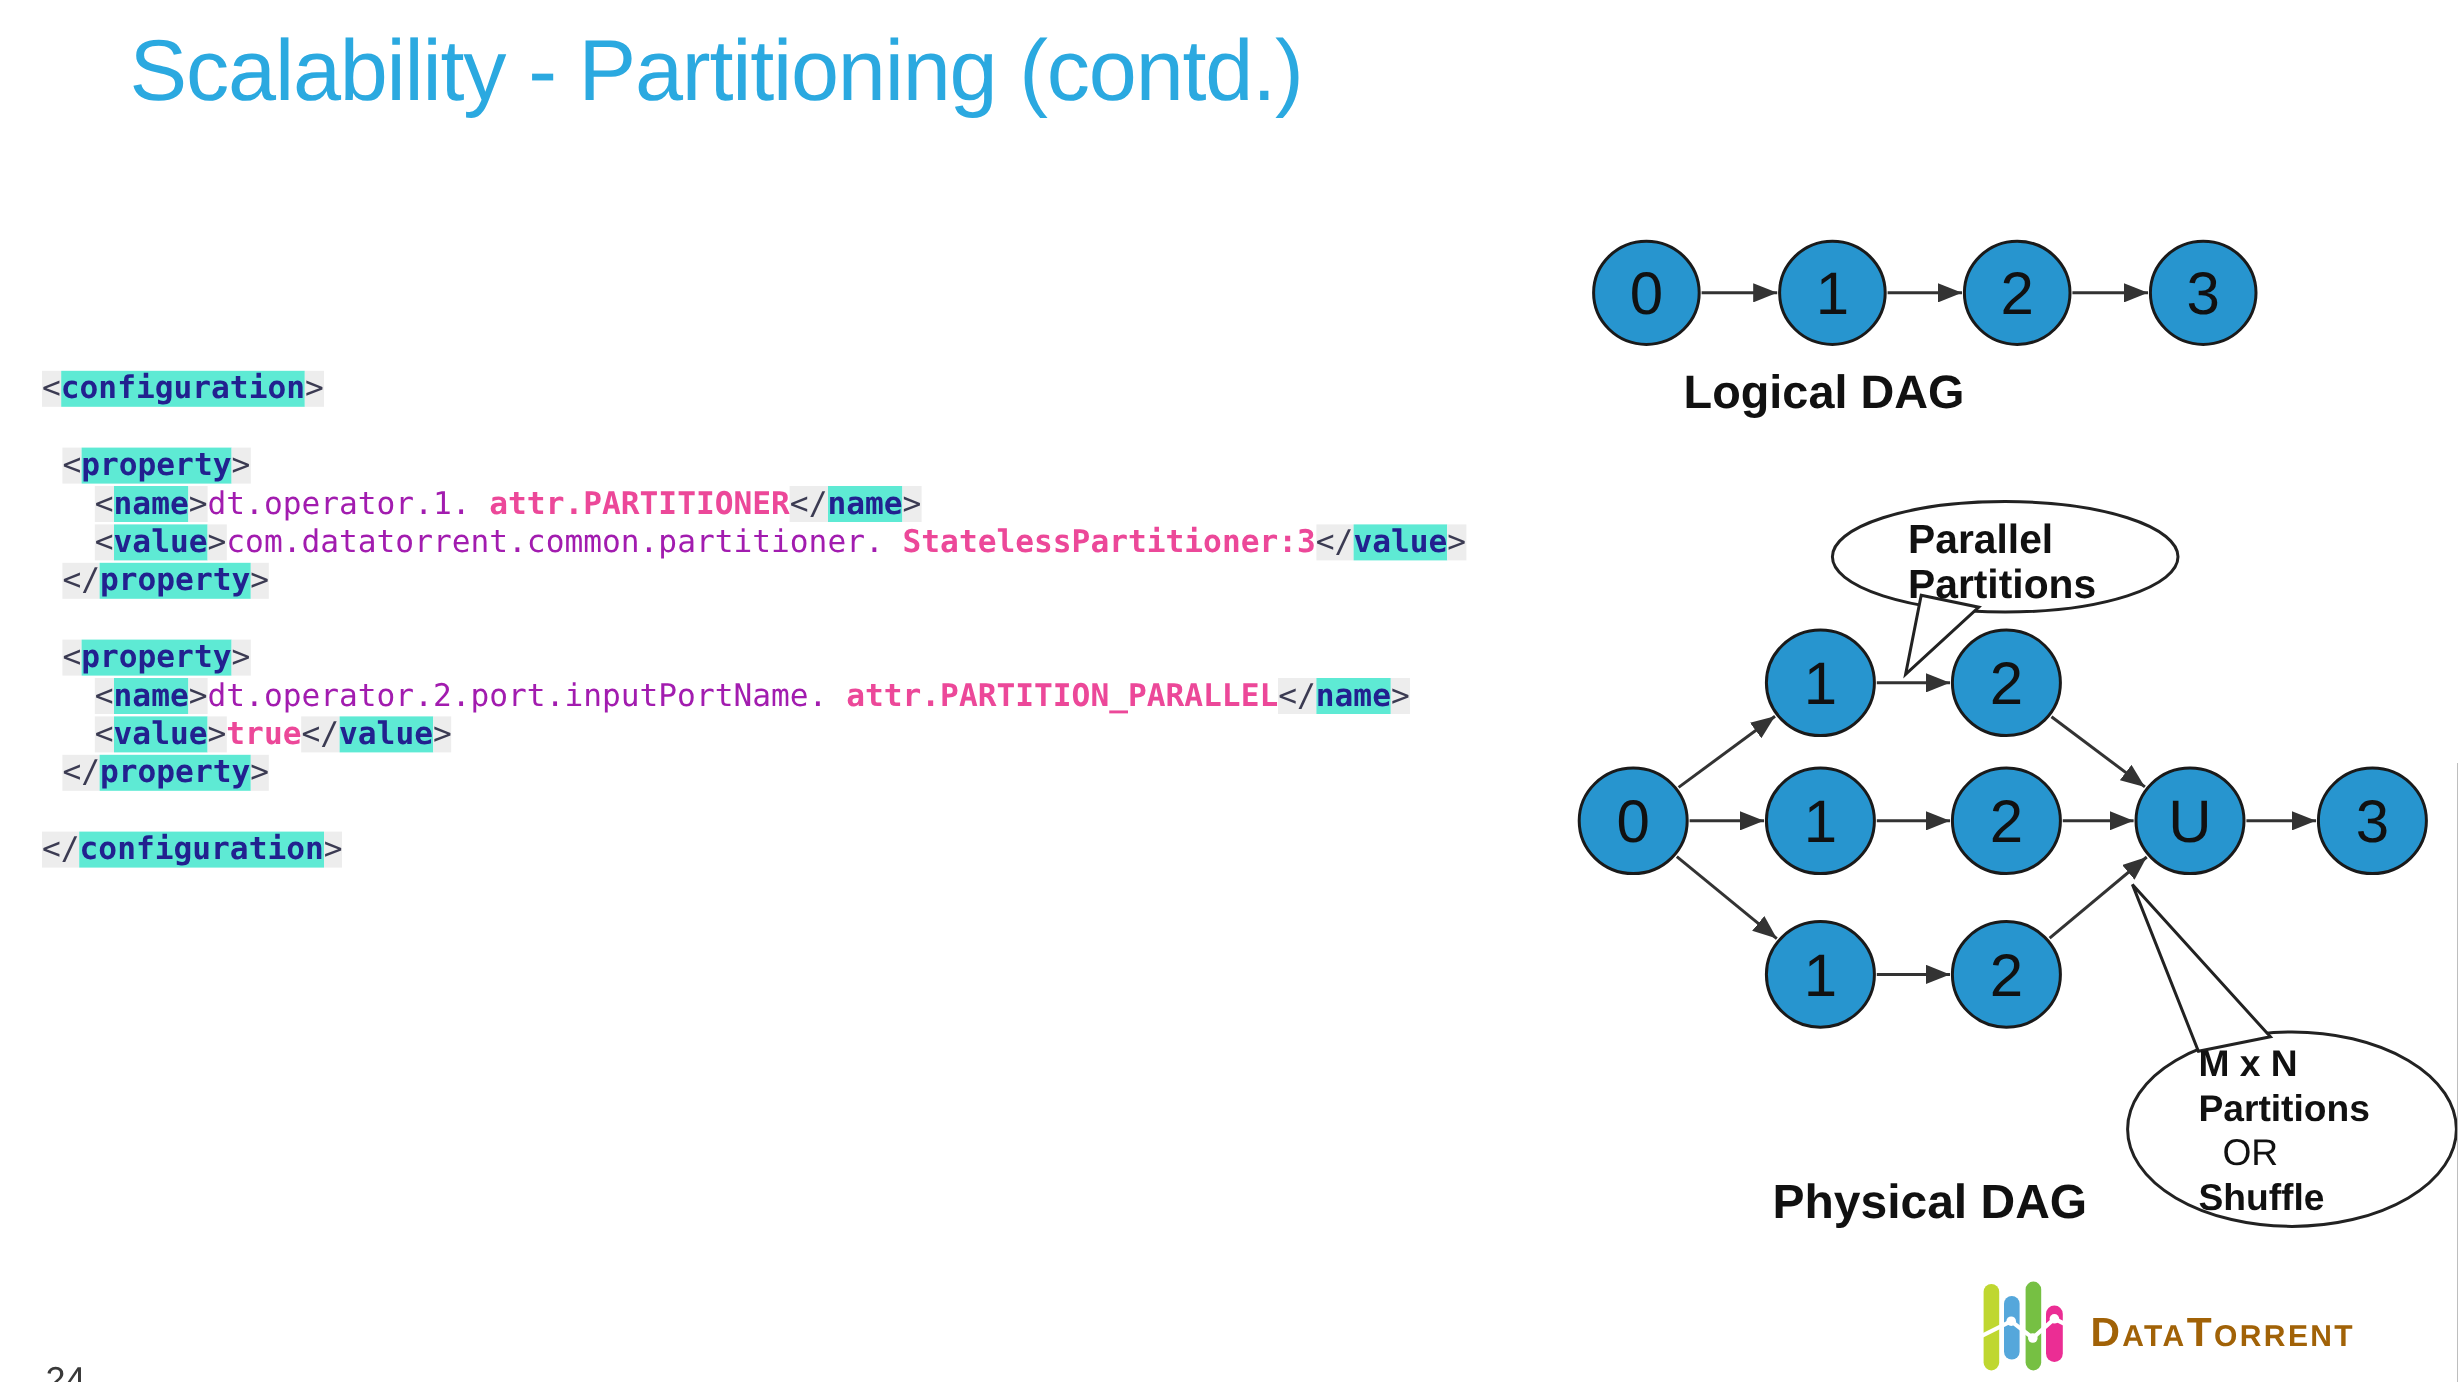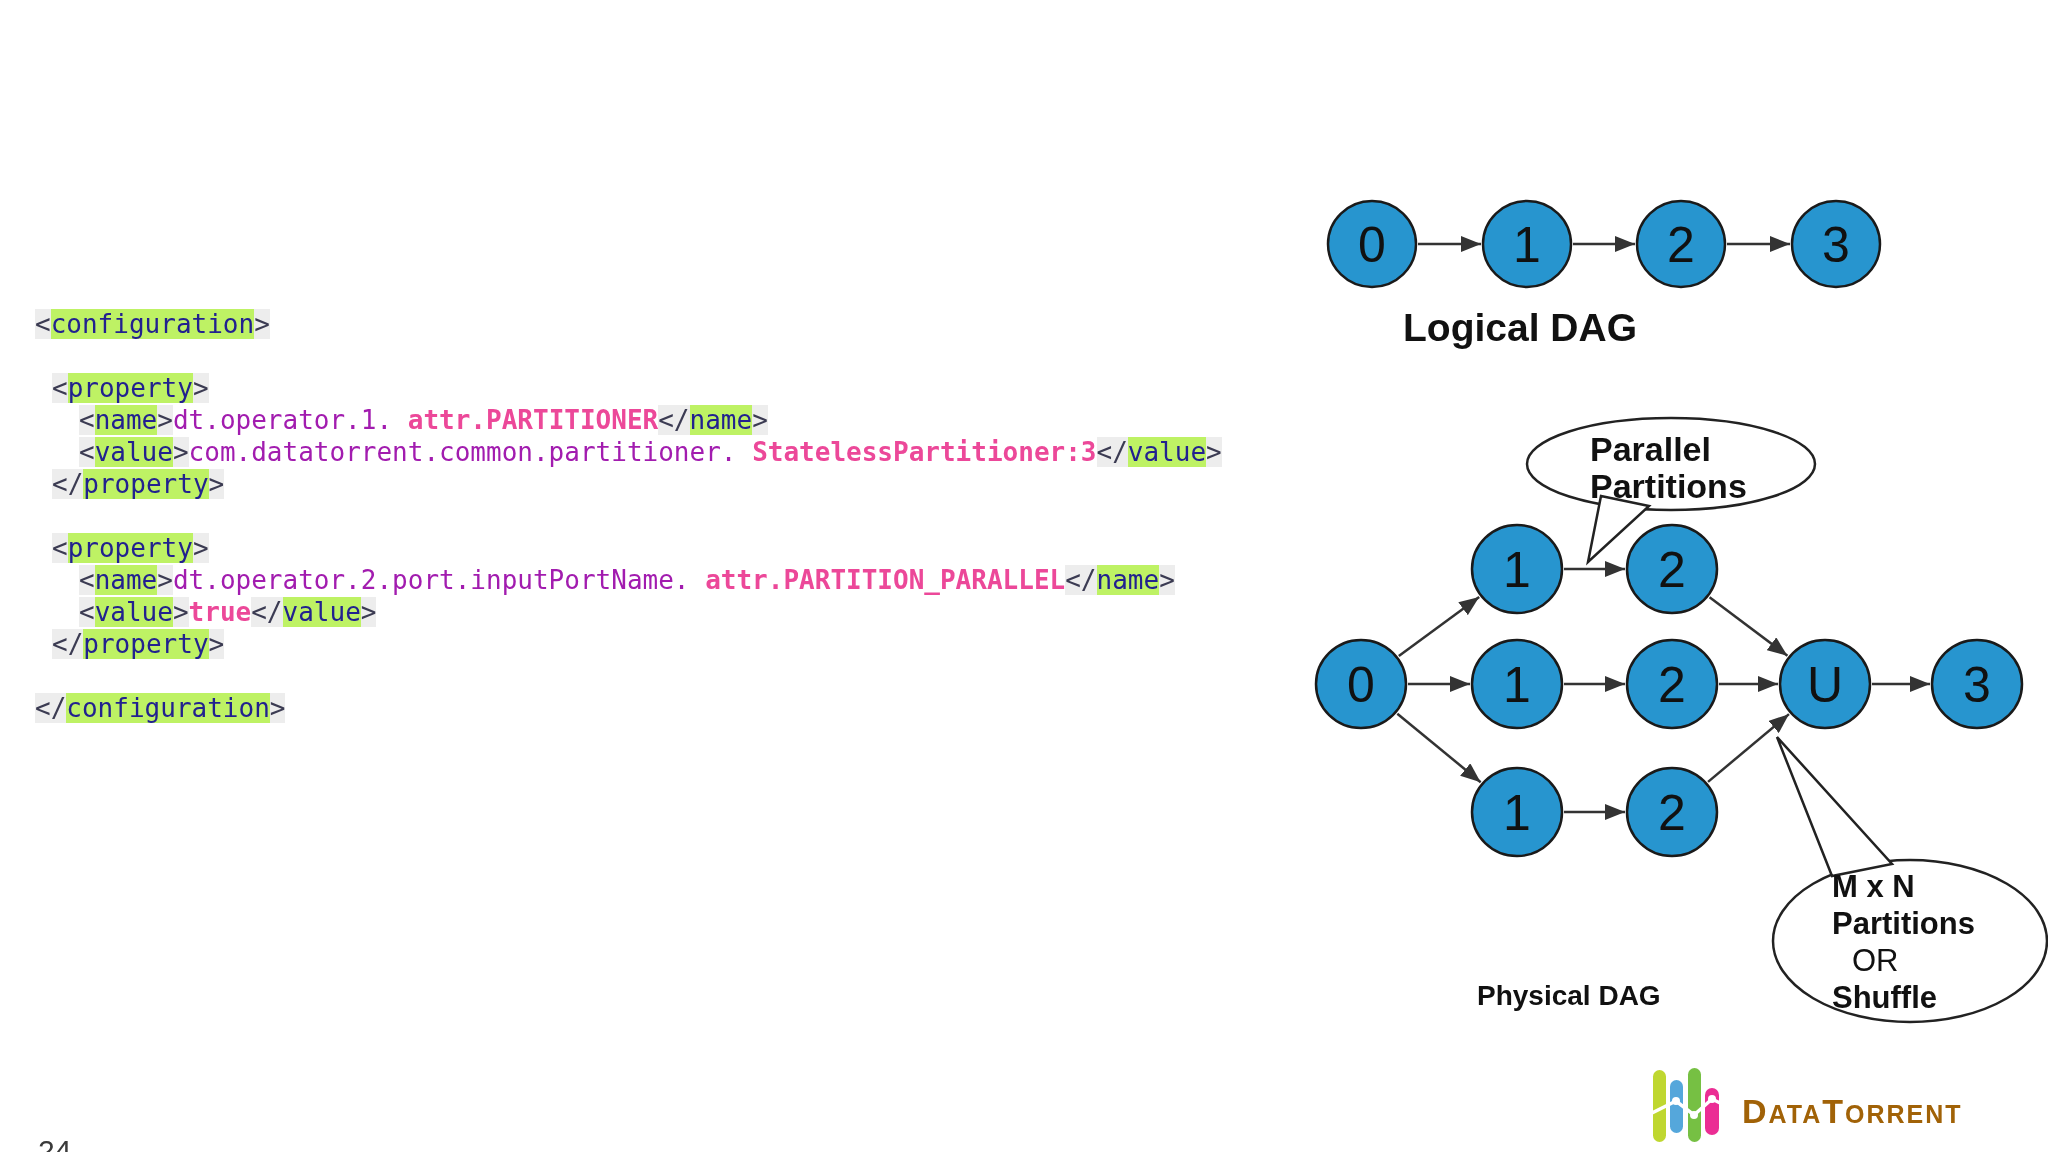--- a/index.html
+++ b/index.html
@@ -9,46 +9,47 @@
          letter-spacing:-1px;white-space:nowrap;}
   .page-num{position:absolute;left:38px;top:1090px;font-size:30px;color:#3a3a3a;margin-top:44px;}
 
   
   .code{position:absolute;left:35px;top:308px;
         font-family:"DejaVu Sans Mono","Liberation Mono",monospace;
         font-size:26px;line-height:32px;white-space:pre;color:#3d3d3d;}
   .code .ln{height:32px;}
   .code .ln.gap{margin-top:32px;}
   .tok-tb{color:#3b3b52;background:#ededed;}
-  .tok-tn{color:#22218F;font-weight:normal;background:#bef264;}
+  .tok-tn{color:#22218F;font-weight:bold;background:#5eead4;}
   .tok-p{color:#a21caf;}
   .tok-b{color:#ec4899;font-weight:bold;}
 
   
   .dag-label{position:absolute;font-weight:bold;color:#111;white-space:nowrap;}
   .lbl-logical{left:1403px;top:306px;font-size:39px;}
-  .lbl-physical{left:1477px;top:980px;font-size:28px;}
+  .lbl-physical{left:1477px;top:980px;font-size:40px;}
 
   .dag-svg{position:absolute;left:0;top:0;}
 
   
   .apex{position:absolute;left:1872px;top:34px;width:112px;text-align:center;}
   .apex-text{font-size:40px;font-weight:bold;color:#2BA9E0;letter-spacing:1px;margin-top:2px;}
 
   
   .dtlogo{position:absolute;left:1646px;top:1062px;display:flex;align-items:center;}
   .dt-text{margin-left:14px;font-weight:bold;color:#a16207;white-space:nowrap;padding-top:14px;}
   .dt-big{font-size:34px;letter-spacing:2px;}
   .dt-small{font-size:25px;letter-spacing:2px;}
 </style>
 </head>
 <body>
 
 <div class="slide">
 
+  <div class="title">Scalability - Partitioning (contd.)</div>
 
 
   <div class="code" id="code-block"><div class="ln" style="padding-left: 0px;"><span class="tok-tb">&lt;</span><span class="tok-tn">configuration</span><span class="tok-tb">&gt;</span></div><div class="ln gap" style="padding-left: 17px;"><span class="tok-tb">&lt;</span><span class="tok-tn">property</span><span class="tok-tb">&gt;</span></div><div class="ln" style="padding-left: 44px;"><span class="tok-tb">&lt;</span><span class="tok-tn">name</span><span class="tok-tb">&gt;</span><span class="tok-p">dt.operator.1. </span><span class="tok-b">attr.PARTITIONER</span><span class="tok-tb">&lt;/</span><span class="tok-tn">name</span><span class="tok-tb">&gt;</span></div><div class="ln" style="padding-left: 44px;"><span class="tok-tb">&lt;</span><span class="tok-tn">value</span><span class="tok-tb">&gt;</span><span class="tok-p">com.datatorrent.common.partitioner. </span><span class="tok-b">StatelessPartitioner:3</span><span class="tok-tb">&lt;/</span><span class="tok-tn">value</span><span class="tok-tb">&gt;</span></div><div class="ln" style="padding-left: 17px;"><span class="tok-tb">&lt;/</span><span class="tok-tn">property</span><span class="tok-tb">&gt;</span></div><div class="ln gap" style="padding-left: 17px;"><span class="tok-tb">&lt;</span><span class="tok-tn">property</span><span class="tok-tb">&gt;</span></div><div class="ln" style="padding-left: 44px;"><span class="tok-tb">&lt;</span><span class="tok-tn">name</span><span class="tok-tb">&gt;</span><span class="tok-p">dt.operator.2.port.inputPortName. </span><span class="tok-b">attr.PARTITION_PARALLEL</span><span class="tok-tb">&lt;/</span><span class="tok-tn">name</span><span class="tok-tb">&gt;</span></div><div class="ln" style="padding-left: 44px;"><span class="tok-tb">&lt;</span><span class="tok-tn">value</span><span class="tok-tb">&gt;</span><span class="tok-b">true</span><span class="tok-tb">&lt;/</span><span class="tok-tn">value</span><span class="tok-tb">&gt;</span></div><div class="ln" style="padding-left: 17px;"><span class="tok-tb">&lt;/</span><span class="tok-tn">property</span><span class="tok-tb">&gt;</span></div><div class="ln gap" style="padding-left: 0px;"><span class="tok-tb">&lt;/</span><span class="tok-tn">configuration</span><span class="tok-tb">&gt;</span></div></div>
 
   <svg id="dag-svg" class="dag-svg" width="2048" height="1152" viewBox="0 0 2048 1152">
       <defs>
         <marker id="arr" markerWidth="22" markerHeight="16" refX="20" refY="8" orient="auto" markerUnits="userSpaceOnUse">
           <path d="M0,0 L20,8 L0,16 Z" fill="#333333"></path>
         </marker>
       </defs>

